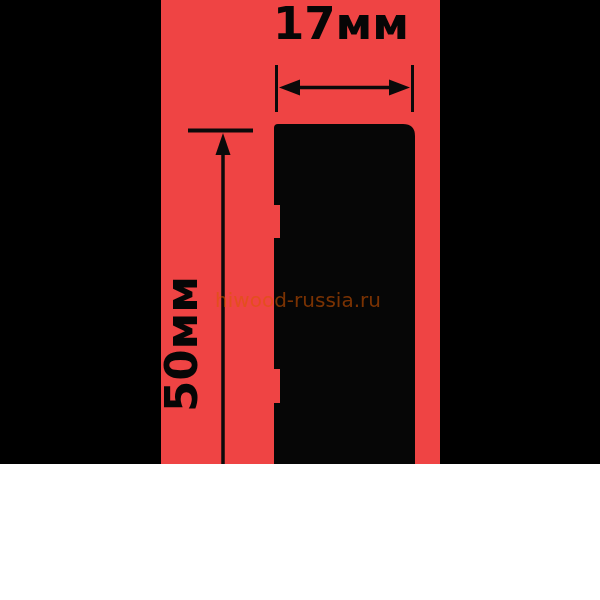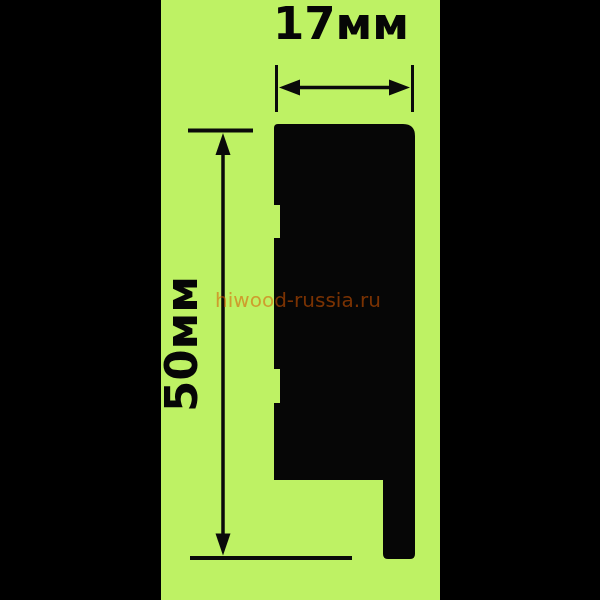--- a/index.html
+++ b/index.html
@@ -3,23 +3,23 @@
 <meta charset="utf-8">
 <style>
   html, body {
     margin: 0;
     padding: 0;
     background: #ffffff;
   }
   .stage {
     position: relative;
     width: 600px;
-    height: 600px;
+    height: 464px;
     overflow: hidden;
-    background: #bef264;
+    background: #ef4444;
     font-family: "DejaVu Sans", sans-serif;
   }
   .stage svg {
     display: block;
     width: 600px;
     height: 600px;
   }
   .dim-label {
     font-family: "DejaVu Sans", "Liberation Sans", sans-serif;
     font-weight: bold;

